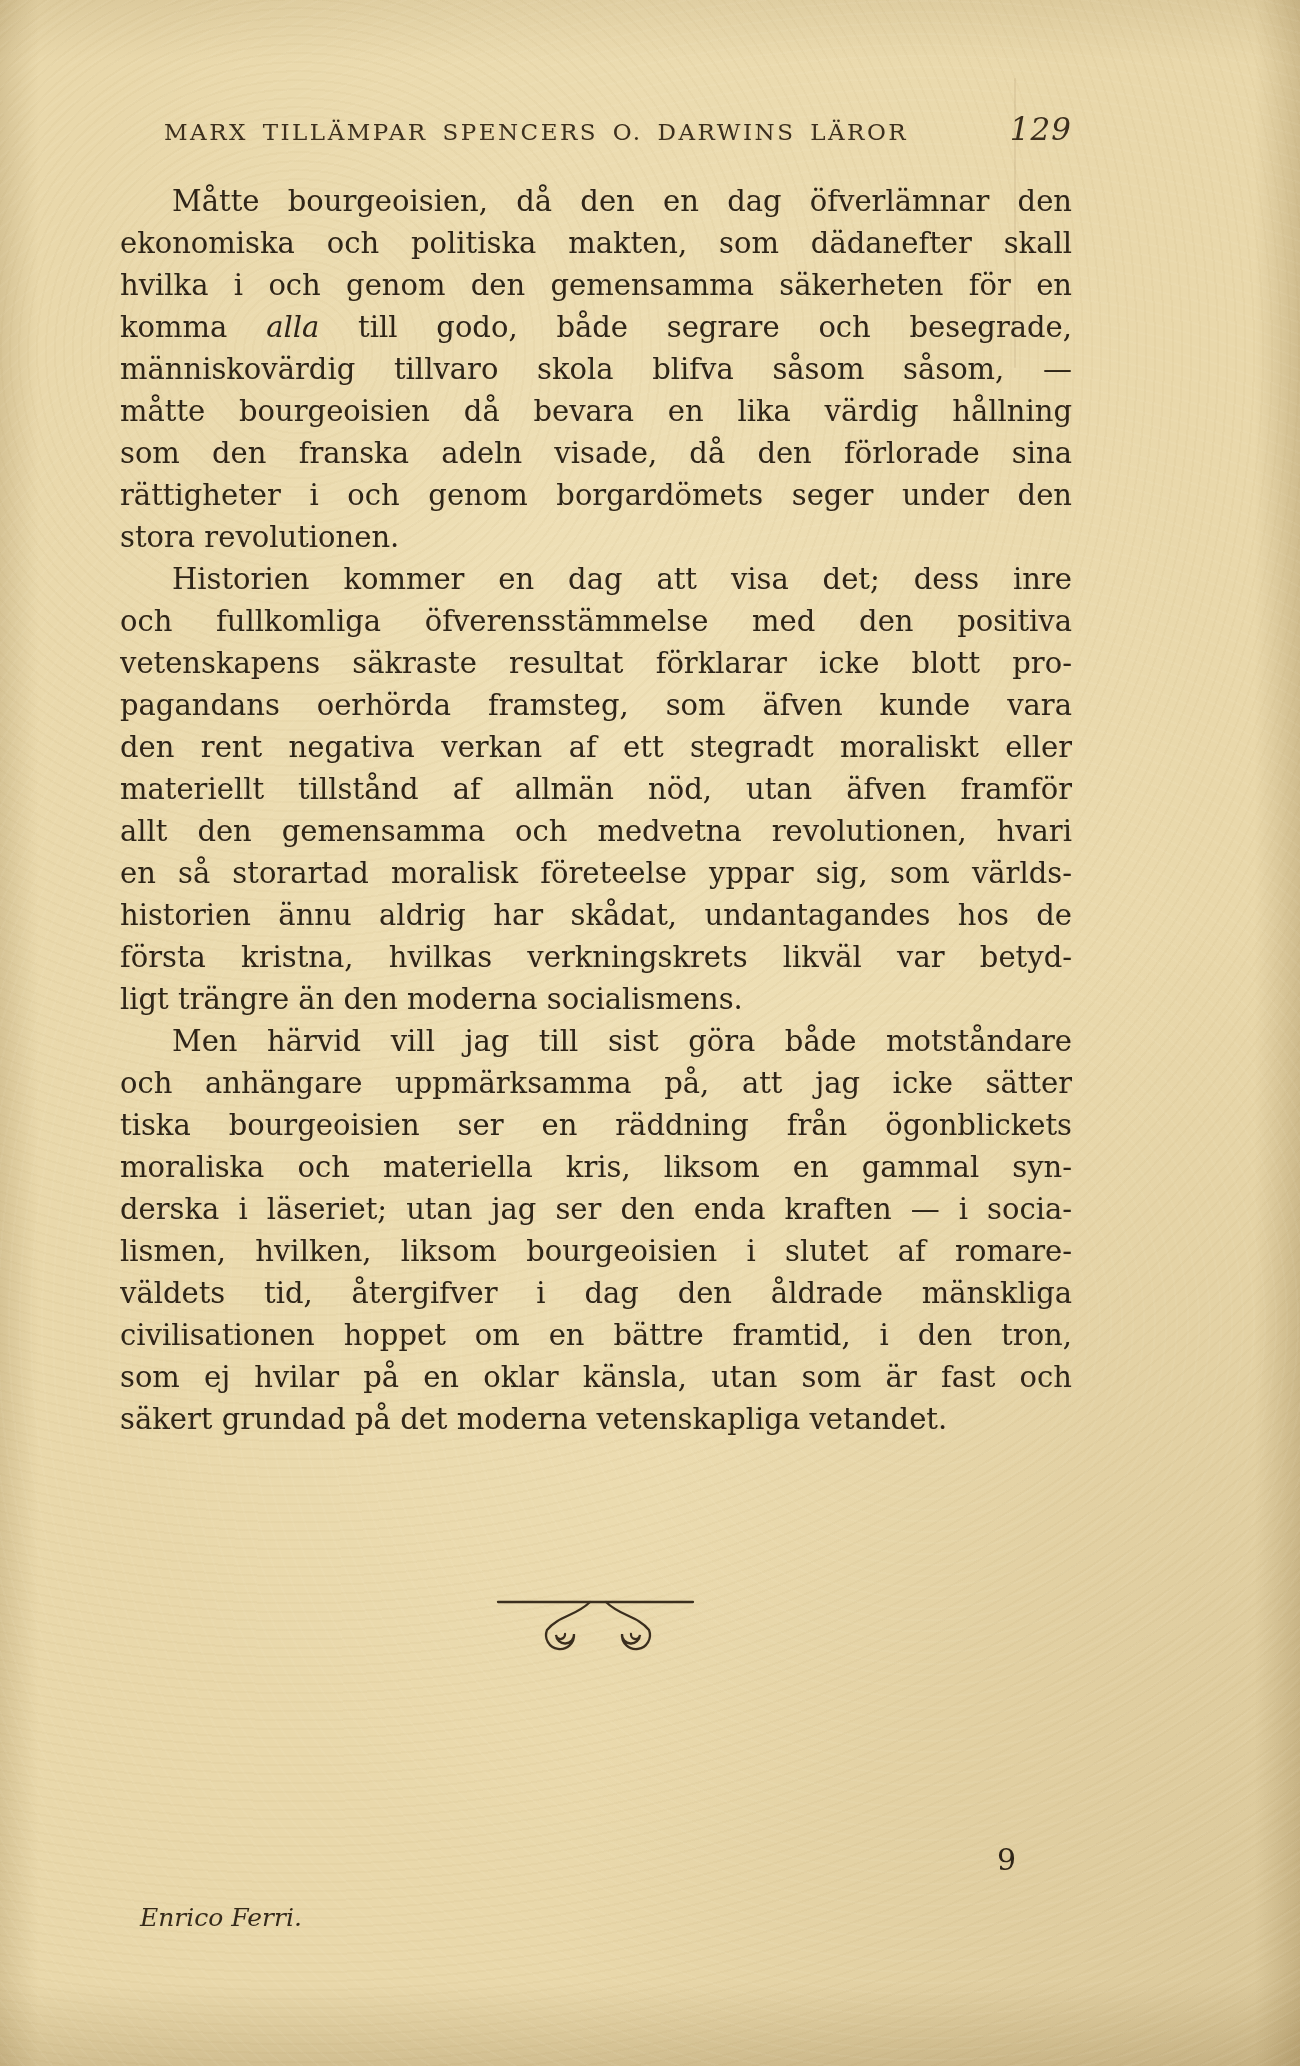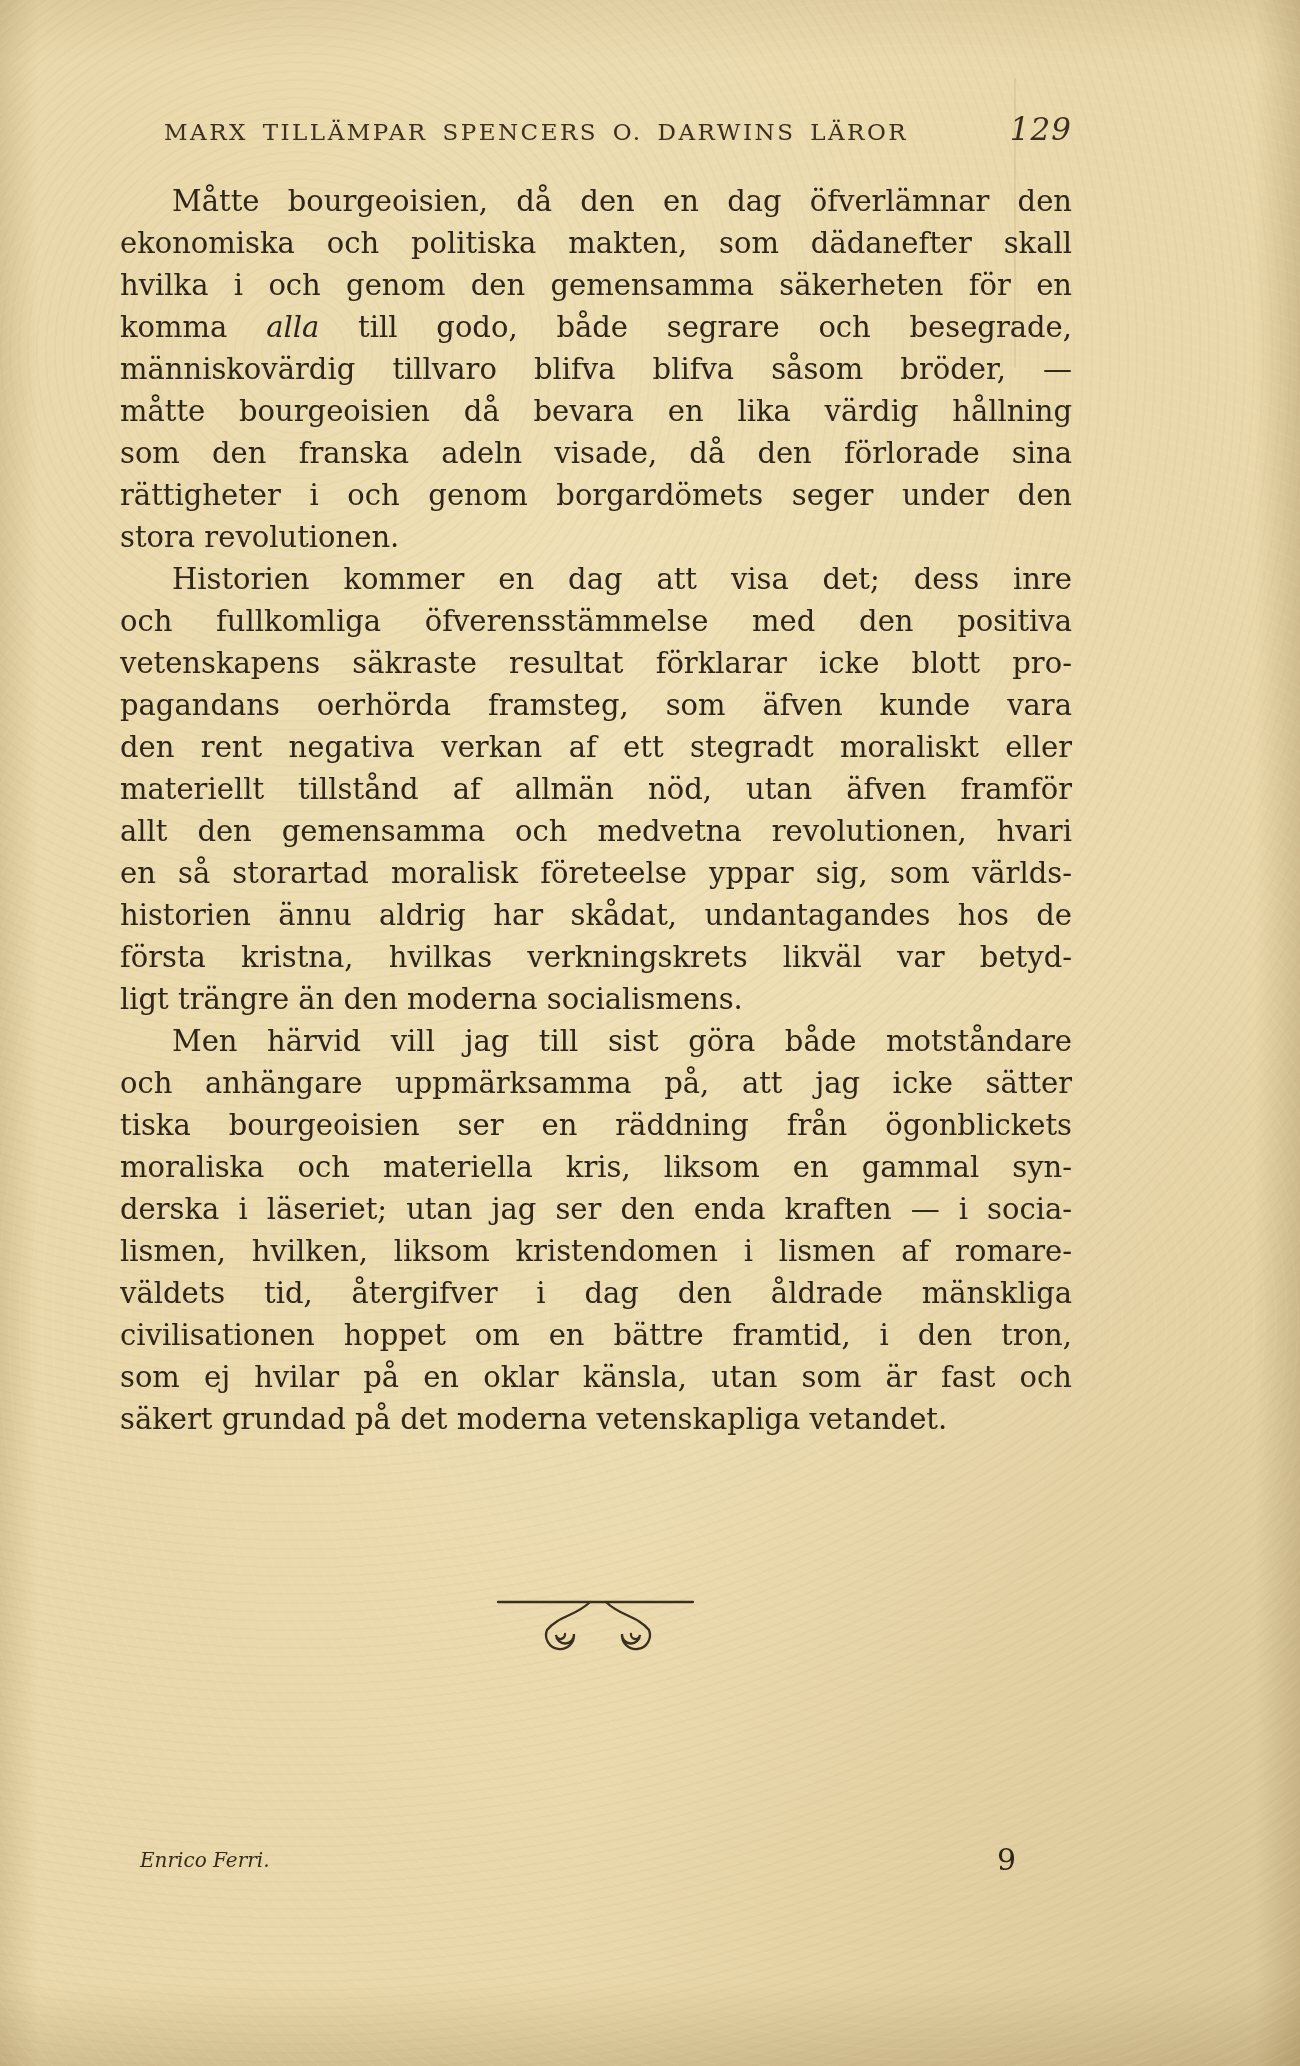--- a/index.html
+++ b/index.html
@@ -50,22 +50,22 @@
     text-align:justify;text-align-last:justify;text-justify:inter-word;
     overflow:hidden;white-space:normal;
   }
   .line.indent{padding-left:52px;}
   .line.last{text-align-last:left;}
   .italic{font-style:italic;}
   .ornament{
     position:absolute;left:480px;top:1588px;width:240px;height:90px;
   }
   .footer-author{
-    position:absolute;left:140px;top:1842px;
-    font-size:20px;font-style:italic;line-height:36px;color:#352a1a;text-align:right;
+    position:absolute;left:140px;top:1900px;
+    font-size:25px;font-style:italic;line-height:36px;color:#352a1a;text-align:right;
   }
   .footer-page{
     position:absolute;left:997px;top:1842px;
     font-size:30px;line-height:36px;color:#2e2417;
   }
 </style>
 </head>
 <body>
 
 <div class="page">
@@ -76,21 +76,21 @@
     <span class="runhead-title">MARX TILLÄMPAR SPENCERS O. DARWINS LÄROR</span>
     <span class="runhead-page">129</span>
   </header>
 
   <main class="textblock">
 
     <div class="line indent">Måtte bourgeoisien, då den en dag öfverlämnar den</div>
     <div class="line">ekonomiska och politiska makten, som dädanefter skall</div>
     <div class="line">hvilka i och genom den gemensamma säkerheten för en</div>
     <div class="line"><span>komma </span><span class="italic">alla</span><span> till godo, både segrare och besegrade,</span></div>
-    <div class="line">människovärdig tillvaro blifva blifva såsom bröder, —</div>
+    <div class="line">människovärdig tillvaro skola blifva såsom såsom, —</div>
     <div class="line">måtte bourgeoisien då bevara en lika värdig hållning</div>
     <div class="line">som den franska adeln visade, då den förlorade sina</div>
     <div class="line">rättigheter i och genom borgardömets seger under den</div>
     <div class="line last">stora revolutionen.</div>
 
     <div class="line indent">Historien kommer en dag att visa det; dess inre</div>
     <div class="line">och fullkomliga öfverensstämmelse med den positiva</div>
     <div class="line">vetenskapens säkraste resultat förklarar icke blott pro-</div>
     <div class="line">pagandans oerhörda framsteg, som äfven kunde vara</div>
     <div class="line">den rent negativa verkan af ett stegradt moraliskt eller</div>
@@ -99,21 +99,21 @@
     <div class="line">en så storartad moralisk företeelse yppar sig, som världs-</div>
     <div class="line">historien ännu aldrig har skådat, undantagandes hos de</div>
     <div class="line">första kristna, hvilkas verkningskrets likväl var betyd-</div>
     <div class="line last">ligt trängre än den moderna socialismens.</div>
 
     <div class="line indent">Men härvid vill jag till sist göra både motståndare</div>
     <div class="line">och anhängare uppmärksamma på, att jag icke sätter</div>
     <div class="line">tiska bourgeoisien ser en räddning från ögonblickets</div>
     <div class="line">moraliska och materiella kris, liksom en gammal syn-</div>
     <div class="line">derska i läseriet; utan jag ser den enda kraften — i socia-</div>
-    <div class="line">lismen, hvilken, liksom kristendomen i lismen af romare-</div>
+    <div class="line">lismen, hvilken, liksom bourgeoisien i slutet af romare-</div>
     <div class="line">väldets tid, återgifver i dag den åldrade mänskliga</div>
     <div class="line">civilisationen hoppet om en bättre framtid, i den tron,</div>
     <div class="line">som ej hvilar på en oklar känsla, utan som är fast och</div>
     <div class="line last">säkert grundad på det moderna vetenskapliga vetandet.</div>
   </main>
 
   <svg class="ornament" viewBox="0 0 240 90" fill="none" stroke="#3a2e1e" stroke-width="2.3" stroke-linecap="round">
     <path d="M18 14 L213 14"></path>
     <path d="M110 14 C96 28, 78 28, 67 42 A14 14 0 1 0 94 46 A9 9 0 1 1 76 47 A4.5 4.5 0 1 0 85 46"></path>
     <path d="M126 14 C140 28, 158 28, 169 42 A14 14 0 1 1 142 46 A9 9 0 1 0 160 47 A4.5 4.5 0 1 1 151 46"></path>

